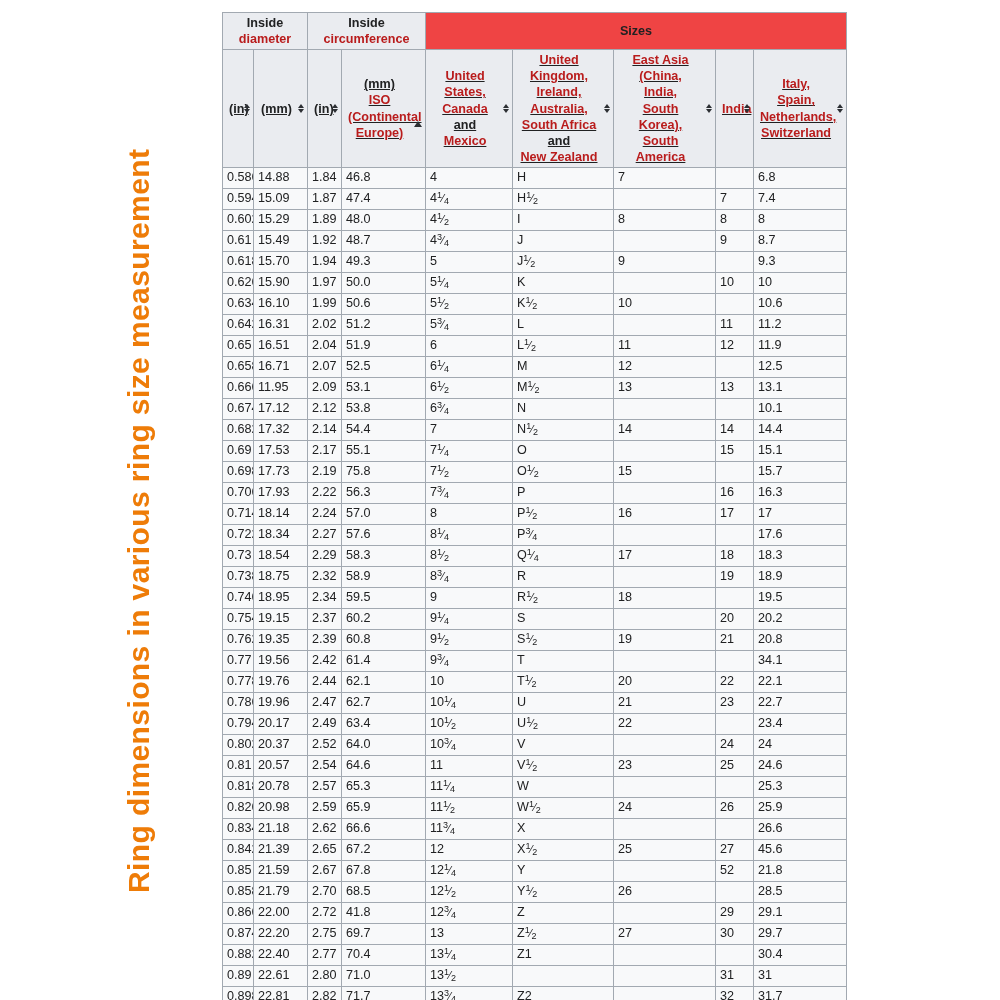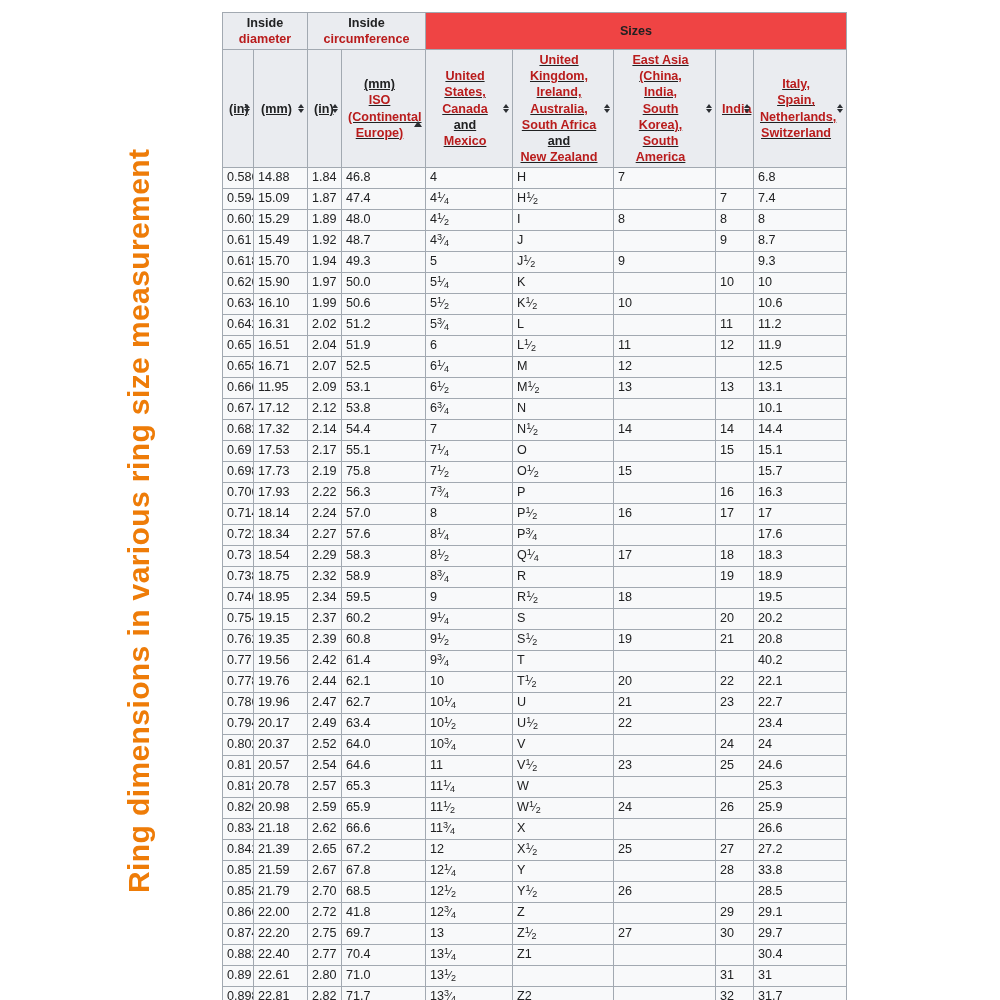--- a/index.html
+++ b/index.html
@@ -405,21 +405,21 @@
         </tr>
         <tr>
           <td>0.77</td>
           <td>19.56</td>
           <td>2.42</td>
           <td>61.4</td>
           <td>9<sup class="fn">3</sup><span class="fsl">⁄</span><sub class="fd">4</sub></td>
           <td>T</td>
           <td></td>
           <td></td>
-          <td>40.2</td>
+          <td>34.1</td>
         </tr>
         <tr>
           <td>0.778</td>
           <td>19.76</td>
           <td>2.44</td>
           <td>62.1</td>
           <td>10</td>
           <td>T<sup class="fn">1</sup><span class="fsl">⁄</span><sub class="fd">2</sub></td>
           <td>20</td>
           <td>22</td>
@@ -504,32 +504,32 @@
         </tr>
         <tr>
           <td>0.842</td>
           <td>21.39</td>
           <td>2.65</td>
           <td>67.2</td>
           <td>12</td>
           <td>X<sup class="fn">1</sup><span class="fsl">⁄</span><sub class="fd">2</sub></td>
           <td>25</td>
           <td>27</td>
-          <td>27.2</td>
+          <td>45.6</td>
         </tr>
         <tr>
           <td>0.85</td>
           <td>21.59</td>
           <td>2.67</td>
           <td>67.8</td>
           <td>12<sup class="fn">1</sup><span class="fsl">⁄</span><sub class="fd">4</sub></td>
           <td>Y</td>
           <td></td>
-          <td>28</td>
-          <td>33.8</td>
+          <td>52</td>
+          <td>21.8</td>
         </tr>
         <tr>
           <td>0.858</td>
           <td>21.79</td>
           <td>2.70</td>
           <td>68.5</td>
           <td>12<sup class="fn">1</sup><span class="fsl">⁄</span><sub class="fd">2</sub></td>
           <td>Y<sup class="fn">1</sup><span class="fsl">⁄</span><sub class="fd">2</sub></td>
           <td>26</td>
           <td></td>

